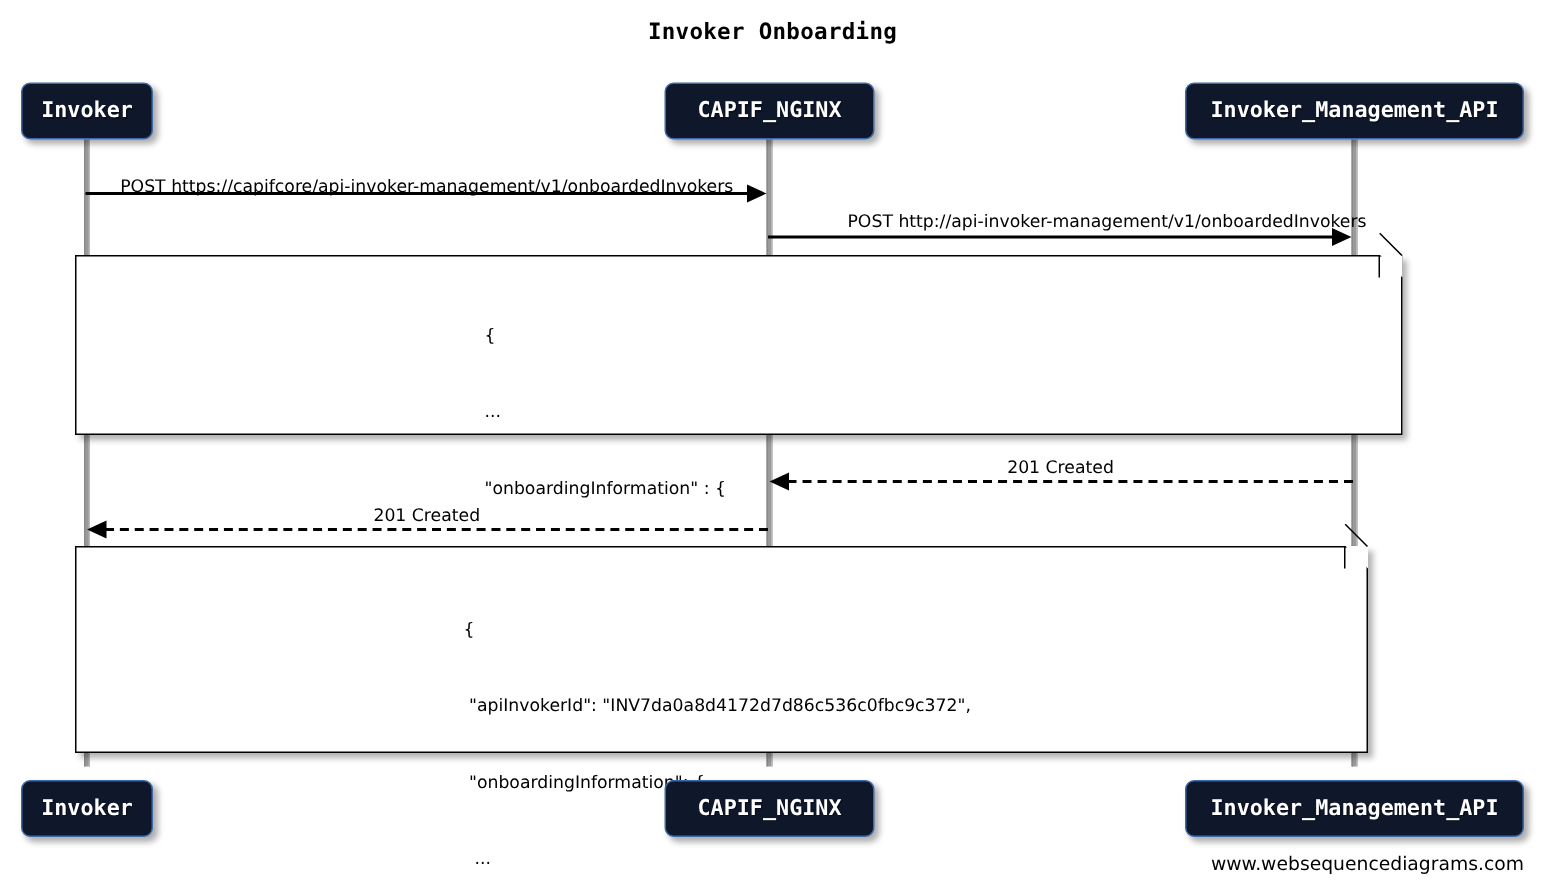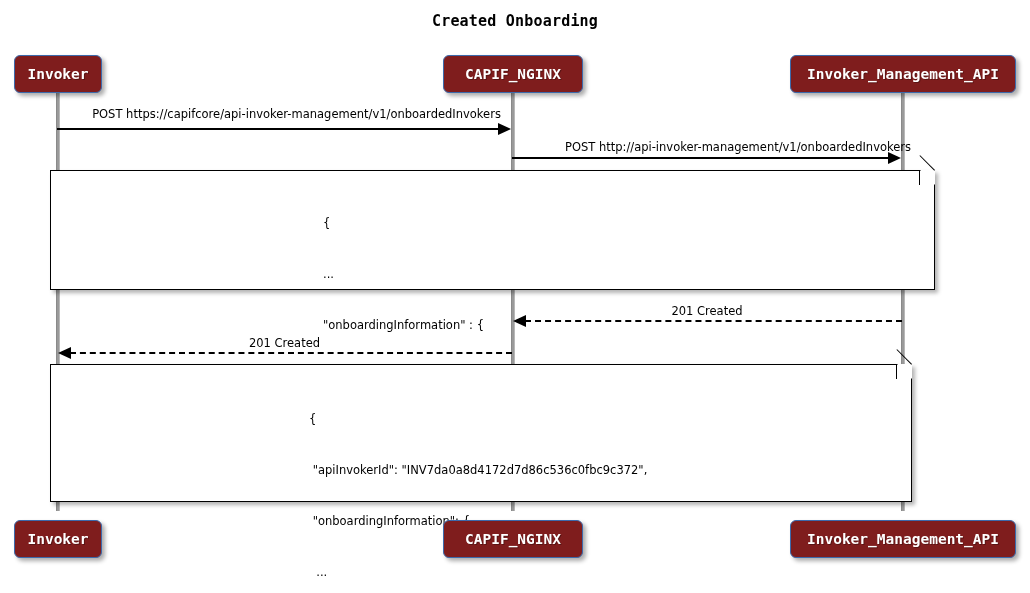--- a/index.html
+++ b/index.html
@@ -38,21 +38,21 @@
     border-left: 1px solid #8a8a8a;
     border-right: 1px solid #b8b8b8;
     box-sizing: content-box;
   }
 
   
   .participant {
     position: absolute;
     height: 38px;
     border-radius: 6px;
-    background: #7f1d1d;
+    background: #0f172a;
     border: 1px solid #3d6aab;
     box-shadow: 3px 3px 4px rgba(0,0,0,0.33);
     display: flex;
     align-items: center;
     justify-content: center;
     color: #ffffff;
     font-family: "DejaVu Sans Mono", monospace;
     font-size: 14.5px;
     font-weight: bold;
     white-space: nowrap;
@@ -136,37 +136,37 @@
     font-family: "DejaVu Sans", sans-serif;
     font-size: 12.5px;
     color: #000000;
   }
 </style>
 </head>
 <body>
 
 <div id="canvas">
 
-  <div class="diagram-title">Created Onboarding</div>
+  <div class="diagram-title">Invoker Onboarding</div>
 
   <div class="lifeline" style="left:56px; top:93px; height:418px;"></div>
   <div class="lifeline" style="left:511px; top:93px; height:418px;"></div>
   <div class="lifeline" style="left:901px; top:93px; height:418px;"></div>
 
   <div class="participant" style="left:14px; top:55px; width:88px;">
     <span>Invoker</span>
   </div>
   <div class="participant" style="left:443px; top:55px; width:140px;">
     <span>CAPIF_NGINX</span>
   </div>
   <div class="participant" style="left:790px; top:55px; width:226px;">
     <span>Invoker_Management_API</span>
   </div>
 
-  <div class="msg-label" style="left:57px; top:107px; width:455px;padding-left:12px;">POST https://capifcore/api-invoker-management/v1/onboardedInvokers</div>
+  <div class="msg-label" style="left:57px; top:117px; width:455px;">POST https://capifcore/api-invoker-management/v1/onboardedInvokers</div>
   <div class="msg-line" style="left:57px; top:128px; width:444px;"></div>
   <div class="arrow-head right" style="left:498px; top:123px;"></div>
 
   <div class="msg-label" style="left:512px; top:140px; width:390px;margin-left:31px;">POST http://api-invoker-management/v1/onboardedInvokers</div>
   <div class="msg-line" style="left:512px; top:157px; width:379px;"></div>
   <div class="arrow-head right" style="left:888px; top:152px;"></div>
 
   <div class="note" style="left:50px; top:170px; width:885px; height:120px;">
     <div class="note-corner-cut"></div>
     <div class="note-diag" style="right:-1px; top:-1px; width:21px; height:1px; transform-origin: right top; transform: rotate(45deg);"></div>
@@ -207,14 +207,15 @@
   <div class="participant" style="left:14px; top:520px; width:88px;">
     <span>Invoker</span>
   </div>
   <div class="participant" style="left:443px; top:520px; width:140px;">
     <span>CAPIF_NGINX</span>
   </div>
   <div class="participant" style="left:790px; top:520px; width:226px;">
     <span>Invoker_Management_API</span>
   </div>
 
+  <div class="footer">www.websequencediagrams.com</div>
 
 </div>
 
 </body></html>

